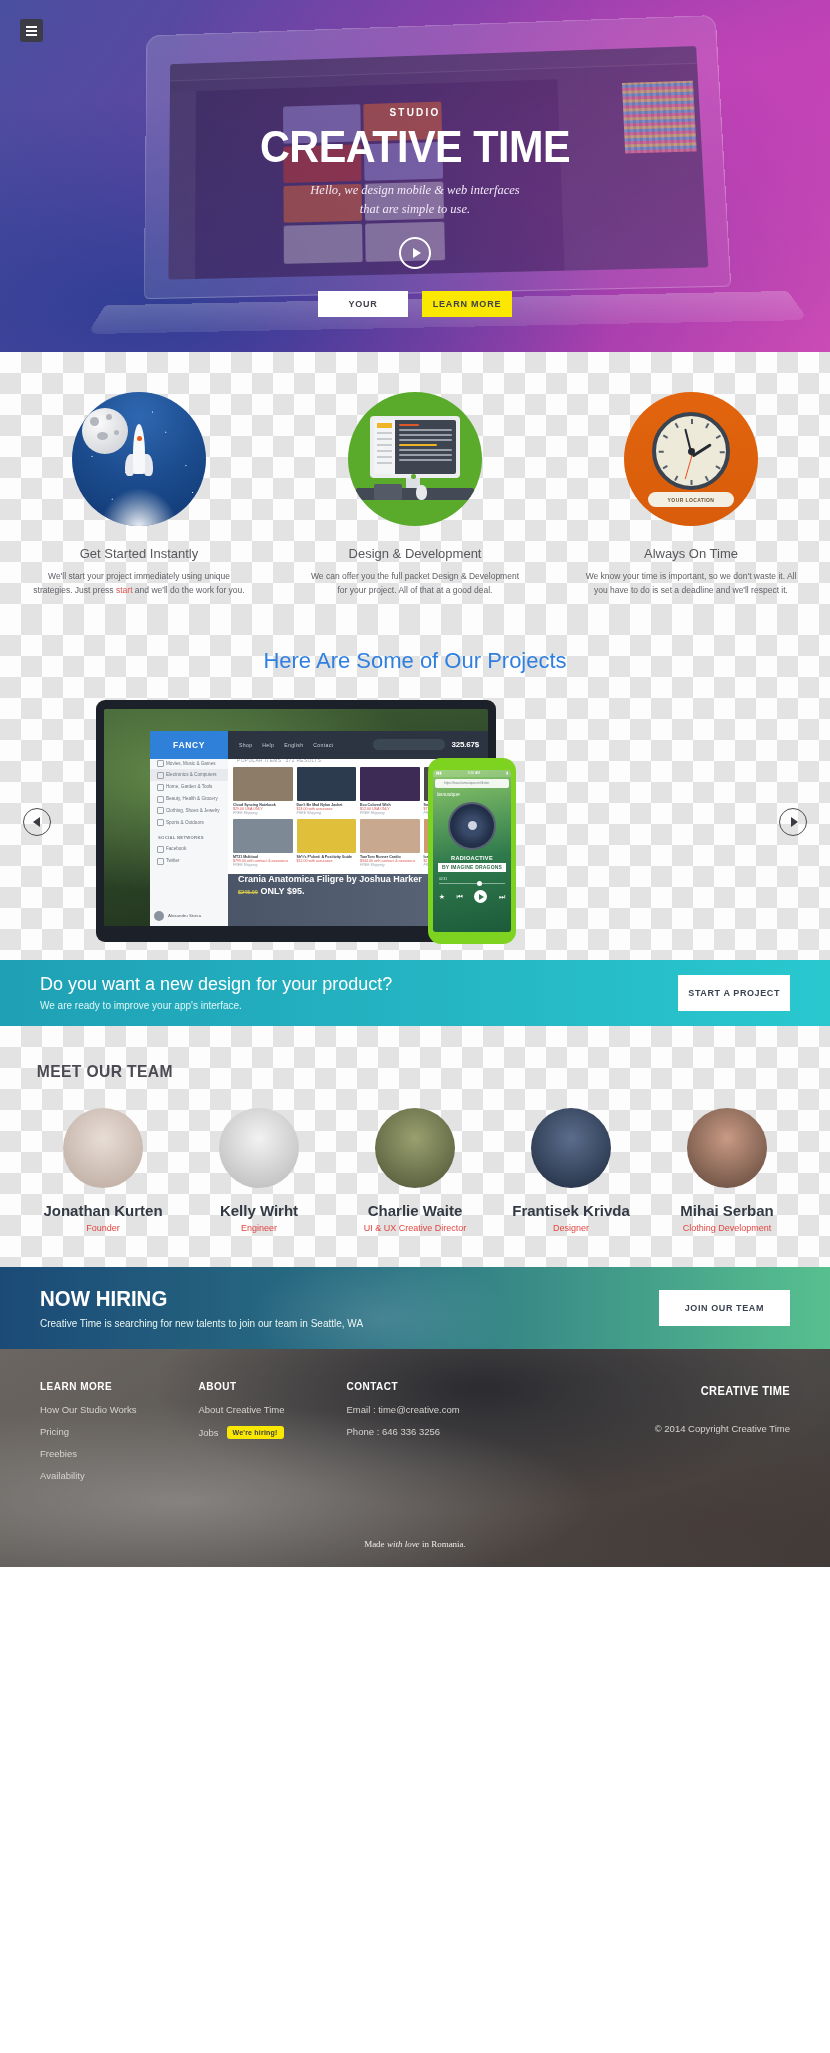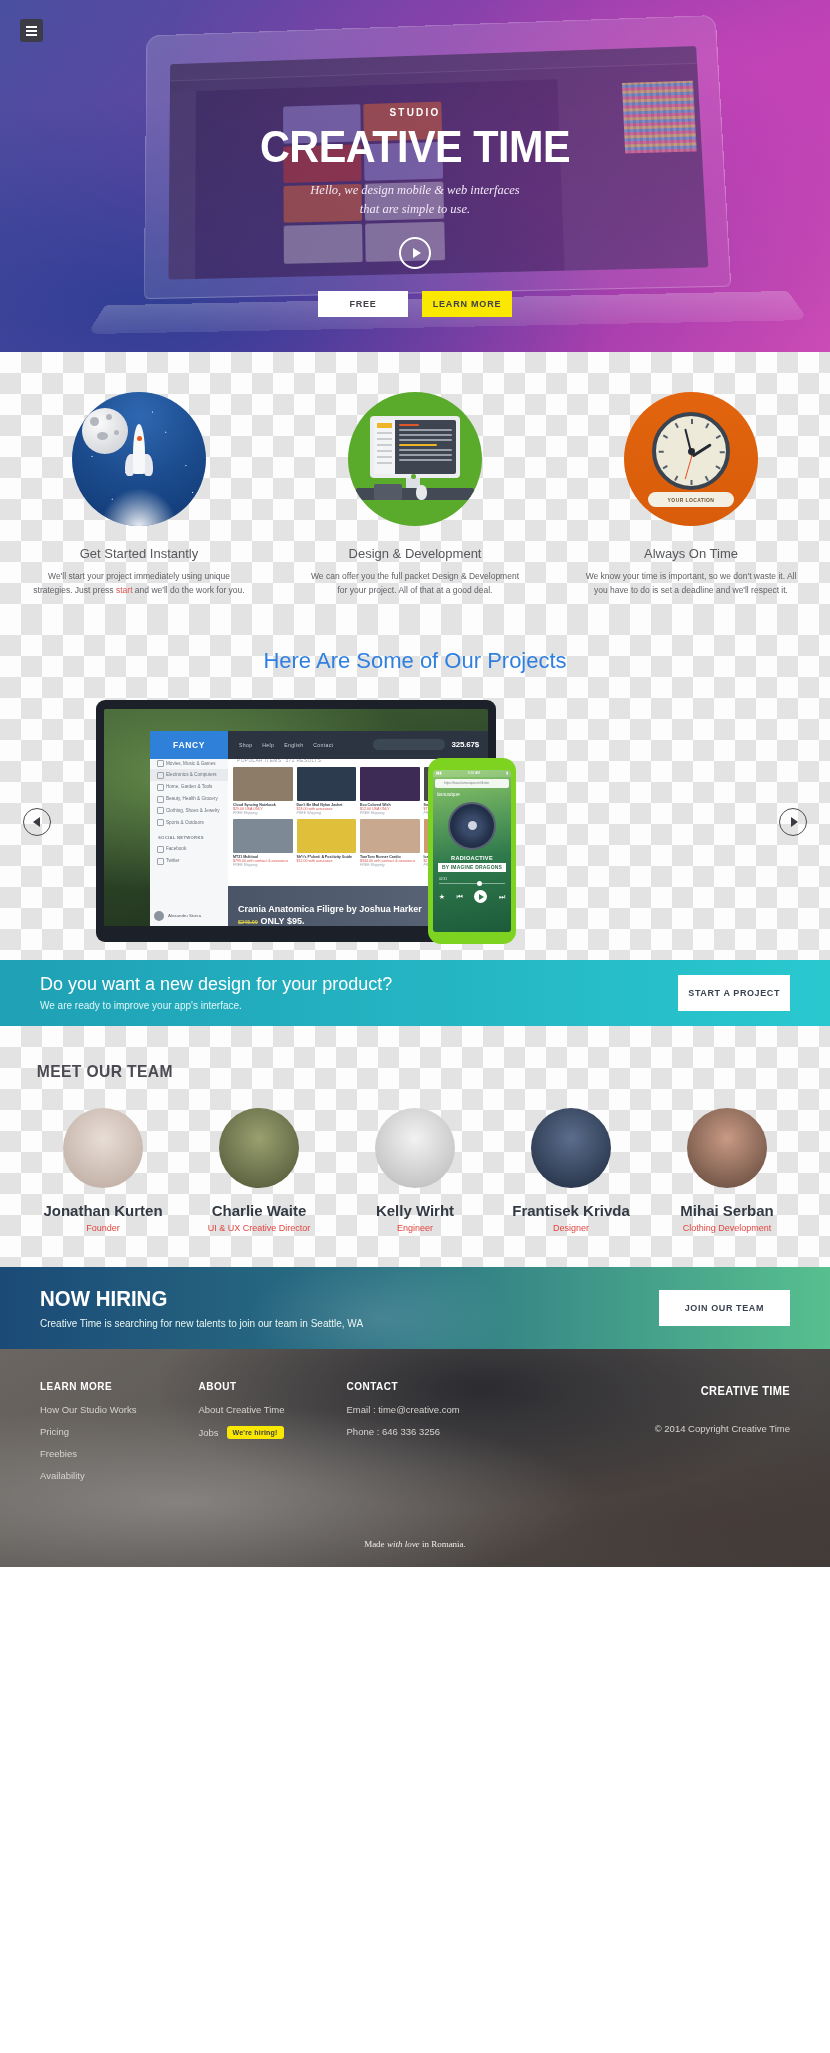--- a/index.html
+++ b/index.html
@@ -217,22 +217,22 @@
   .side-i.sel { background:#e8eaee; }
   .side-i::before { content:''; position:absolute; left:7px; top:3px; width:5px; height:5px;
     border:.7px solid #9aa2ac; border-radius:1px; }
   .pop-h { font-size:5px; font-weight:bold; color:#333a44; letter-spacing:.3px; }
   .pop-h span { color:#9aa2ac; font-weight:normal; margin-left:4px; }
   .grid { display:grid; grid-template-columns:repeat(4,1fr); gap:4px; margin-top:4px; }
   .tile-img { width:100%; height:34px; border-radius:1px; }
   .tile-t { font-size:3.6px; color:#333a44; font-weight:bold; margin-top:2px; }
   .tile-p { font-size:3.6px; color:#d9534f; }
   .tile-s { font-size:3.6px; color:#9aa2ac; font-style:italic;}
-  .banner { position:absolute; left:78px; right:0; bottom:0; height:40px;
-    background:linear-gradient(90deg,#4b5568,#5a6578); display:flex; align-items:flex-end; padding:0 10px;}
+  .banner { position:absolute; left:78px; right:0; bottom:0; height:52px;
+    background:linear-gradient(90deg,#4b5568,#5a6578); display:flex; align-items:flex-start; padding:0 10px;}
   .banner-t { color:#fff; font-size:9px; font-weight:bold; }
   .banner-p { color:#fff; font-size:9px; font-weight:bold; margin-top:2px;}
   .banner-p s { color:#d6c84a; font-size:5.5px; }
   .buy-btn { margin-left:auto; background:#fff; color:#3a4250; font-size:4.6px; font-weight:bold;
     padding:5px 9px; border-radius:1px; letter-spacing:.3px;}
   .profile { position:absolute; left:4px; bottom:5px; font-size:4.4px; color:#555d67; display:flex; align-items:center; gap:4px;}
   .profile .av { width:10px; height:10px; border-radius:50%; background:#8a939e;}
 
   .iphone { position:absolute; left:428px; top:58px; width:88px; height:186px;
     background:#7ed321; border-radius:13px; padding:12px 5px; }
@@ -354,21 +354,21 @@
       <div class="hero-studio">STUDIO</div>
       <h1 class="hero-title">CREATIVE TIME</h1>
       <div class="hero-sub">
         <span>Hello, we design mobile &amp; web interfaces</span><br>
         <span>that are simple to use.</span>
       </div>
       <div class="play-btn">
           <div class="play-tri"></div>
         </div>
       <div class="hero-btns">
-        <button class="btn-hire">FREE</button>
+        <button class="btn-hire">YOUR</button>
         <button class="btn-learn">LEARN MORE</button>
       </div>
     </div>
   </section>
 
   <section class="services checker">
     <div class="svc-row">
 
       <div class="svc">
         <div class="svc-circle svc1">
@@ -603,28 +603,28 @@
 
   <section class="team checker">
     <h2 class="team-h">MEET OUR TEAM</h2>
     <div class="team-row">
       <div class="member">
         <div class="avatar" style="background:radial-gradient(circle at 50% 38%,#e8ddd6,#b9a79c)"></div>
         <div class="m-name">Jonathan Kurten</div>
         <div class="m-role">Founder</div>
       </div>
       <div class="member">
+        <div class="avatar" style="background:radial-gradient(circle at 50% 38%,#f2f2f2,#b6b6b6)"></div>
+        <div class="m-name">Kelly Wirht</div>
+        <div class="m-role">Engineer</div>
+      </div>
+      <div class="member">
         <div class="avatar" style="background:radial-gradient(circle at 50% 38%,#9aa06f,#4c5334)"></div>
         <div class="m-name">Charlie Waite</div>
         <div class="m-role">UI &amp; UX Creative Director</div>
-      </div>
-      <div class="member">
-        <div class="avatar" style="background:radial-gradient(circle at 50% 38%,#f2f2f2,#b6b6b6)"></div>
-        <div class="m-name">Kelly Wirht</div>
-        <div class="m-role">Engineer</div>
       </div>
       <div class="member">
         <div class="avatar" style="background:radial-gradient(circle at 50% 38%,#5a6d8c,#1e2a3d)"></div>
         <div class="m-name">Frantisek Krivda</div>
         <div class="m-role">Designer</div>
       </div>
       <div class="member">
         <div class="avatar" style="background:radial-gradient(circle at 50% 38%,#c89a84,#5e4438)"></div>
         <div class="m-name">Mihai Serban</div>
         <div class="m-role">Clothing Development</div>

